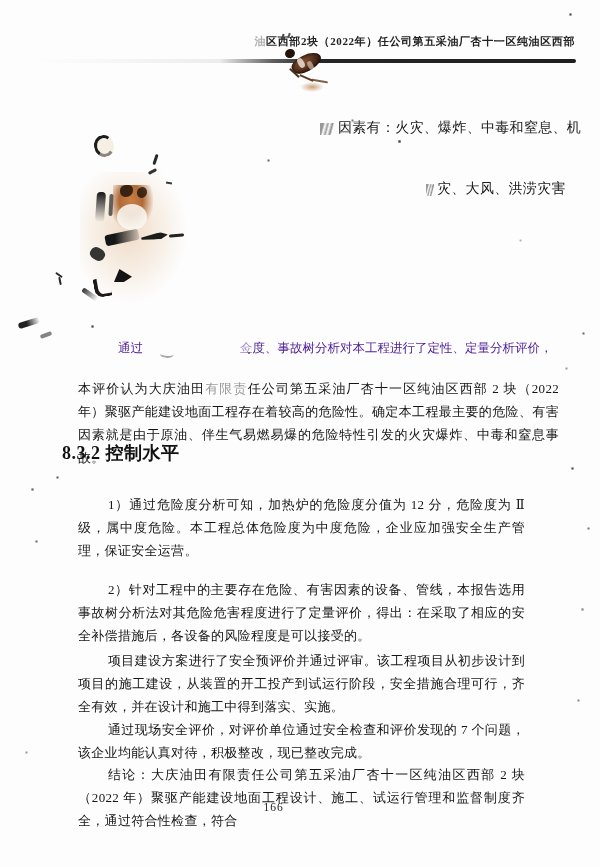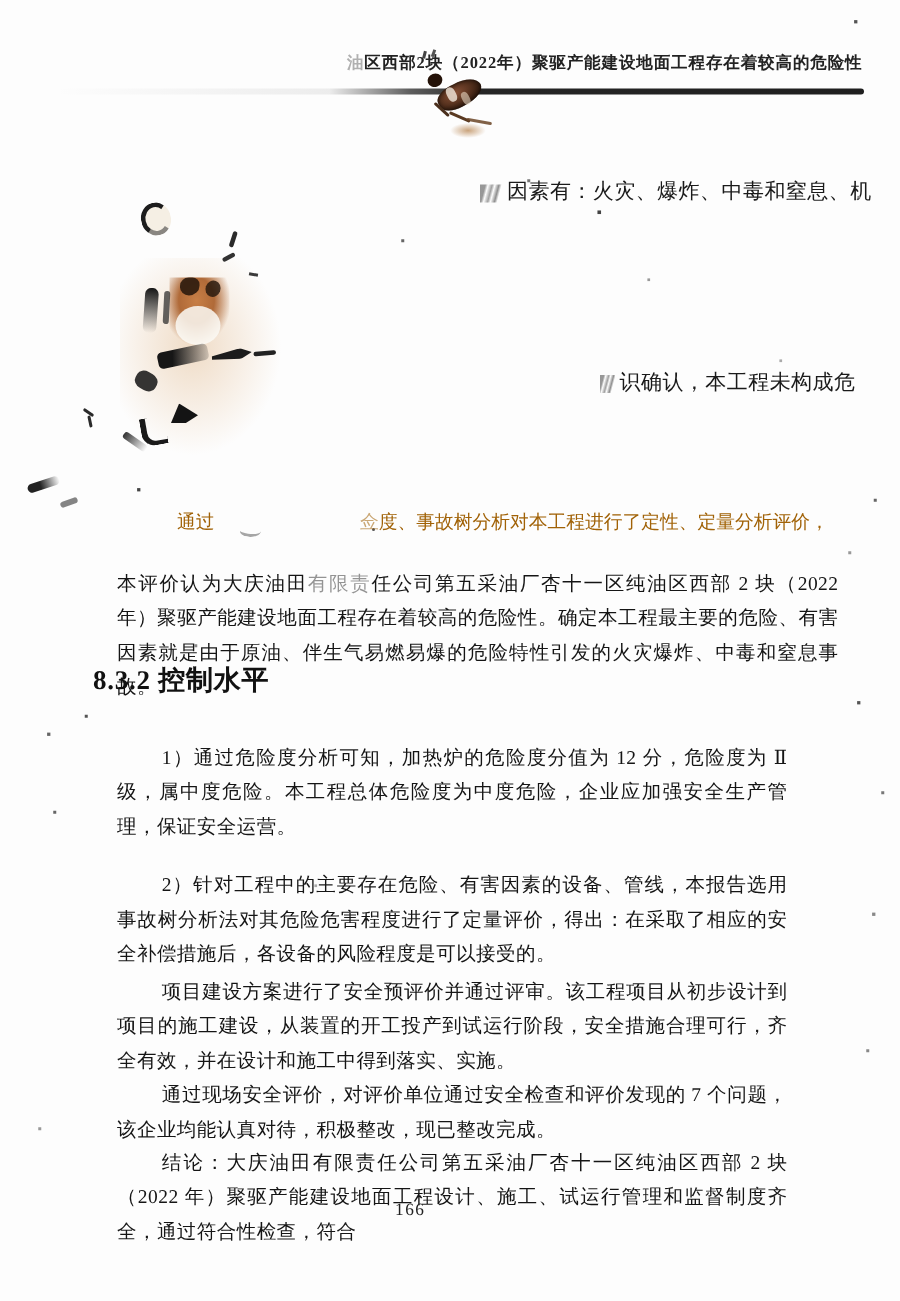--- a/index.html
+++ b/index.html
@@ -14,21 +14,21 @@
   .hdr-prefix{opacity:.35;filter:blur(.4px);}
   .hdr-rule{top:59px;left:36px;width:540px;height:4px;border-radius:2px;
     background:linear-gradient(to right,rgba(40,40,40,0) 0%,rgba(40,40,40,.08) 34%,rgba(40,40,40,.75) 44%,#262626 52%,#1f1f1f 100%);}
 
   
   .frag{font-size:14px;letter-spacing:.3px;color:#1a1a1a;white-space:nowrap;margin-top:29px;}
   .frag-damage{display:inline-block;vertical-align:middle;height:12px;margin-right:3px;opacity:.55;
     background:linear-gradient(105deg,#444 20%,transparent 30%,#555 45%,transparent 55%,#333 70%,transparent 80%);}
 
   
-  .intro-line1{top:340px;left:0;width:588px;height:20px;font-size:12.5px;color:#a16207;}
+  .intro-line1{top:340px;left:0;width:588px;height:20px;font-size:12.5px;color:#4c1d95;}
   .intro-lead{position:absolute;left:118px;top:0;}
   .squiggle{position:absolute;left:160px;top:10px;width:14px;height:6px;border-bottom:2px solid rgba(60,60,60,.45);border-radius:0 0 60% 40%;transform:rotate(8deg);}
   .intro-resume{position:absolute;left:240px;top:0;white-space:nowrap;}
   .dot-artifact{position:absolute;left:248px;top:12px;width:2px;height:2px;background:#555;border-radius:50%;}
   .damaged-char{opacity:.55;}
   .para{font-size:13px;line-height:23px;letter-spacing:.3px;text-align:justify;color:#151515;}
   .para p{margin:16px;text-indent:2.3em;}
   .intro-body{top:361px;left:62px;width:513px;}
   .faded{opacity:.45;filter:blur(.3px);}
 
@@ -94,40 +94,40 @@
       32px 489px 0 .6px #666, 588px 528px 0 .5px #777, 36px 541px 0 .5px #666,
       582px 609px 0 .6px #888, 432px 186px 0 .4px #999, 520px 240px 0 .4px #aaa,
       130px 430px 0 .5px #888, 566px 368px 0 .5px #999, 578px 700px 0 .5px #888,
       26px 752px 0 .5px #999, 210px 590px 0 .4px #aaa, 480px 592px 0 .4px #999;}
 </style>
 </head>
 <body>
 
 <div class="page">
 
-  <div class="abs hdr-title"><span class="hdr-prefix">油</span><span>区西部2块（2022年）聚驱产能建设地面工程存在着较高的危险性</span></div>
+  <div class="abs hdr-title"><span class="hdr-prefix">油</span><span>区西部2块（2022年）任公司第五采油厂杏十一区纯油区西部</span></div>
   <div class="abs hdr-rule"></div>
 
   <div class="abs blot-bug">
     <div class="bug-tick1"></div>
     <div class="bug-tick2"></div>
     <div class="bug-smear"></div>
     <div class="bug-body"></div>
     <div class="bug-head"></div>
     <div class="bug-seg1"></div>
     <div class="bug-seg2"></div>
     <div class="bug-leg1"></div>
     <div class="bug-leg2"></div>
     <div class="bug-leg3"></div>
   </div>
 
   <div class="abs frag" style="top:90px;left:320px;"><span class="frag-damage" style="width:15px;"></span><span>因素有：火灾、爆炸、中毒和窒息、机</span></div>
 
+  <div class="abs frag" style="top:151px;left:426px;"><span class="frag-damage" style="width:8px;"></span><span>灾、大风、洪涝灾害</span></div>
 
-  <div class="abs frag" style="top:217px;left:400px;"><span class="frag-damage" style="width:10px;"></span><span>识确认，本工程未构成危</span></div>
 
   <div class="abs blot-cluster">
     <div class="c-glow"></div>
     <div class="c-crescent"></div>
     <div class="c-tick1"></div>
     <div class="c-tick2"></div>
     <div class="c-tick3"></div>
     <div class="c-orange"></div>
     <div class="c-vline"></div>
     <div class="c-vline2"></div>

